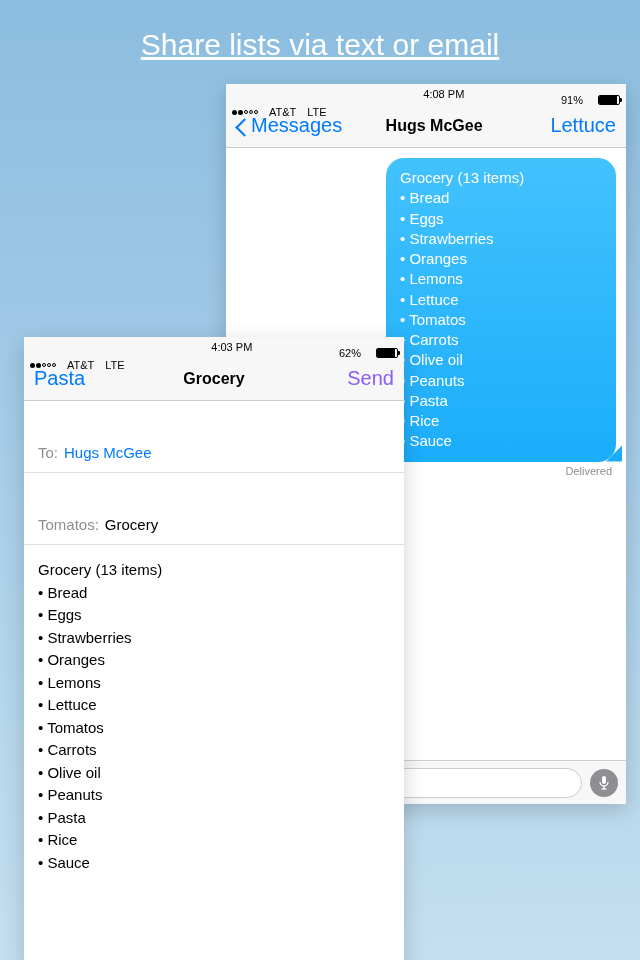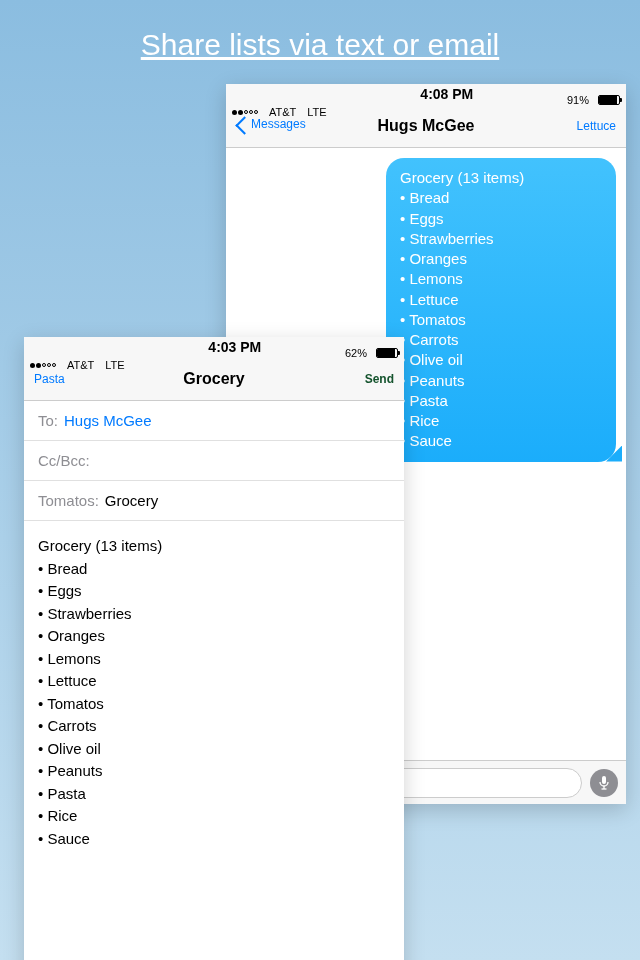--- a/index.html
+++ b/index.html
@@ -43,22 +43,22 @@
       align-items: center;
       justify-content: space-between;
       padding: 0 6px;
       font-size: 11px;
       color: #000;
     }
     .status-left { display: flex; align-items: center; gap: 11px; margin-top: 36px; }
     .dots { display: flex; gap: 1px; align-items: center; }
     .dot { width: 5px; height: 5px; border-radius: 50%; background: #000; }
     .dot.hollow { background: transparent; border: 1px solid #000; width: 4px; height: 4px; }
-    .status-center { font-weight: 700; font-size: 14px; }
-    .status-right { display: flex; align-items: center; gap: 9px; margin-top: 12px; }
+    .status-center { font-weight: 400; font-size: 11px; }
+    .status-right { display: flex; align-items: center; gap: 15px; margin-top: 12px; }
     .battery {
       width: 22px;
       height: 10px;
       border: 1px solid #000;
       border-radius: 2px;
       position: relative;
       display: flex;
       align-items: center;
     }
     .battery::after {
@@ -74,23 +74,23 @@
     .battery-fill { height: 100%; background: #000; border-radius: 1px 0 0 1px; }
     .nav-bar {
       background: #f7f7f7;
       height: 44px;
       display: flex;
       align-items: center;
       justify-content: space-between;
       padding: 0 10px;
       border-bottom: 1px solid #ccc;
     }
-    .nav-left, .nav-right { color: #007aff; font-size: 12px; min-width: 90px; display: flex; align-items: flex-start; }
+    .nav-left, .nav-right { color: #007aff; font-size: 20px; min-width: 90px; display: flex; align-items: flex-end; }
     .nav-right { justify-content: flex-end; }
-    .nav-right.disabled { color: #14532d; font-weight: bold; }
+    .nav-right.disabled { color: #8b5cf6; }
     .nav-title { font-weight: 600; font-size: 16px; text-align: center; }
     .chevron-left {
       width: 11px;
       height: 18px;
       position: relative;
       margin-right: 4px;
     }
     .chevron-left::before {
       content: '';
       position: absolute;
@@ -169,21 +169,21 @@
     }
     .email-fields { background: #fff; }
     .email-row {
       padding: 11px 14px;
       border-bottom: 1px solid #e0e0e0;
       font-size: 15px;
       display: flex;
       gap: 6px;
       align-items: baseline;
     }
-    .email-label { color: #8e8e93; }
+    .email-label { color: #8e8e93; margin-top: 32px; }
     .email-value-link { color: #007aff; }
     .email-body {
       padding: 14px;
       font-size: 15px;
       line-height: 1.5;
       color: #000;
     }
   </style>
 </head>
 <body>
@@ -229,20 +229,21 @@
 • Oranges
 • Lemons
 • Lettuce
 • Tomatos
 • Carrots
 • Olive oil
 • Peanuts
 • Pasta
 • Rice
 • Sauce</div>
+    <div class="delivered">Delivered</div>
   </div>
   <div class="input-bar">
     <div class="text-input"></div>
     <div class="mic-icon">
       <svg width="12" height="16" viewBox="0 0 12 16">
           <rect x="4" y="1" width="4" height="8" rx="2" fill="#fff"></rect>
           <path d="M2 7a4 4 0 0 0 8 0" stroke="#fff" stroke-width="1.3" fill="none"></path>
           <line x1="6" y1="11" x2="6" y2="14" stroke="#fff" stroke-width="1.3"></line>
           <line x1="3.5" y1="14" x2="8.5" y2="14" stroke="#fff" stroke-width="1.3"></line>
         </svg>
@@ -277,23 +278,20 @@
       </div>
     <div class="nav-title">Grocery</div>
     <div class="nav-right disabled">
         <span>Send</span>
       </div>
   </div>
   <div class="email-fields">
     <div class="email-row">
       <span class="email-label">To:</span>
       <span class="email-value-link">Hugs McGee</span>
-    </div>
-    <div class="email-row">
-      <span class="email-label">Cc/Bcc:</span>
     </div>
     <div class="email-row">
       <span class="email-label">Tomatos:</span>
       <span>Grocery</span>
     </div>
   </div>
   <div class="email-body" style="white-space:pre-line;">Grocery (13 items)
 • Bread
 • Eggs
 • Strawberries

